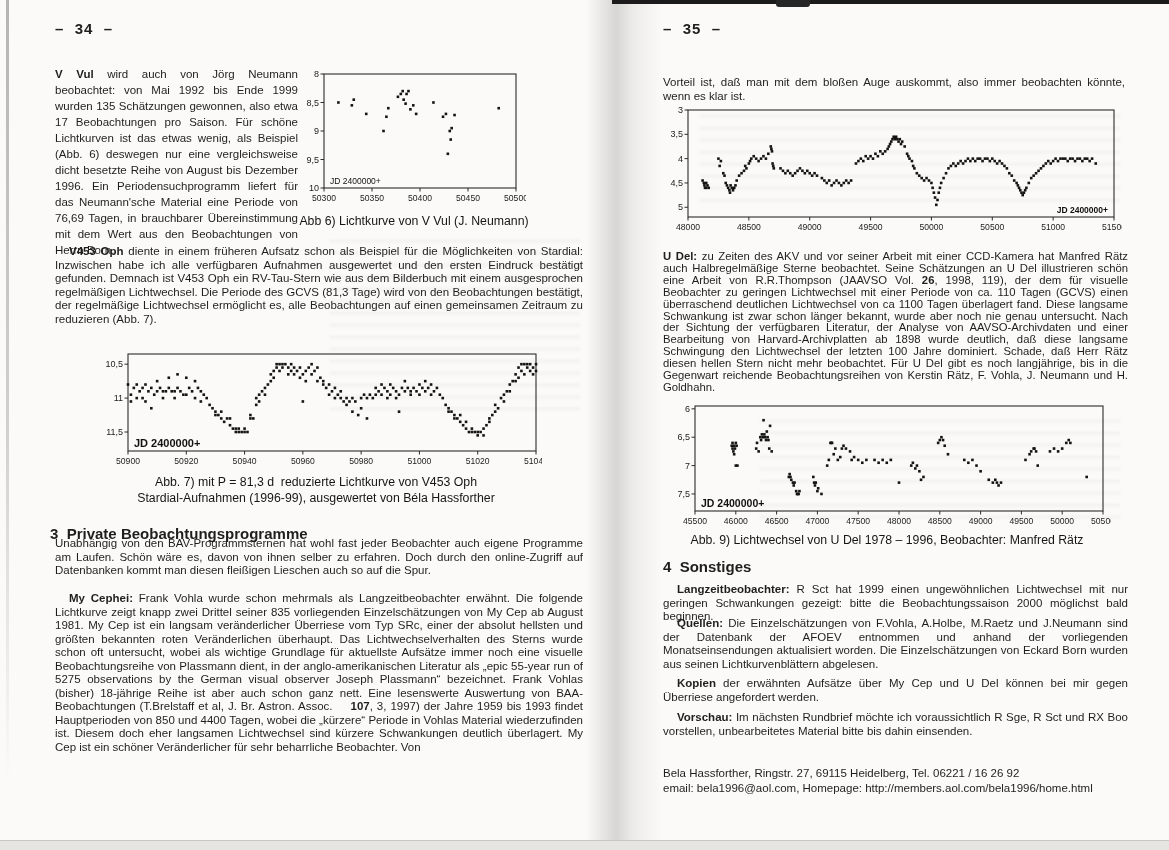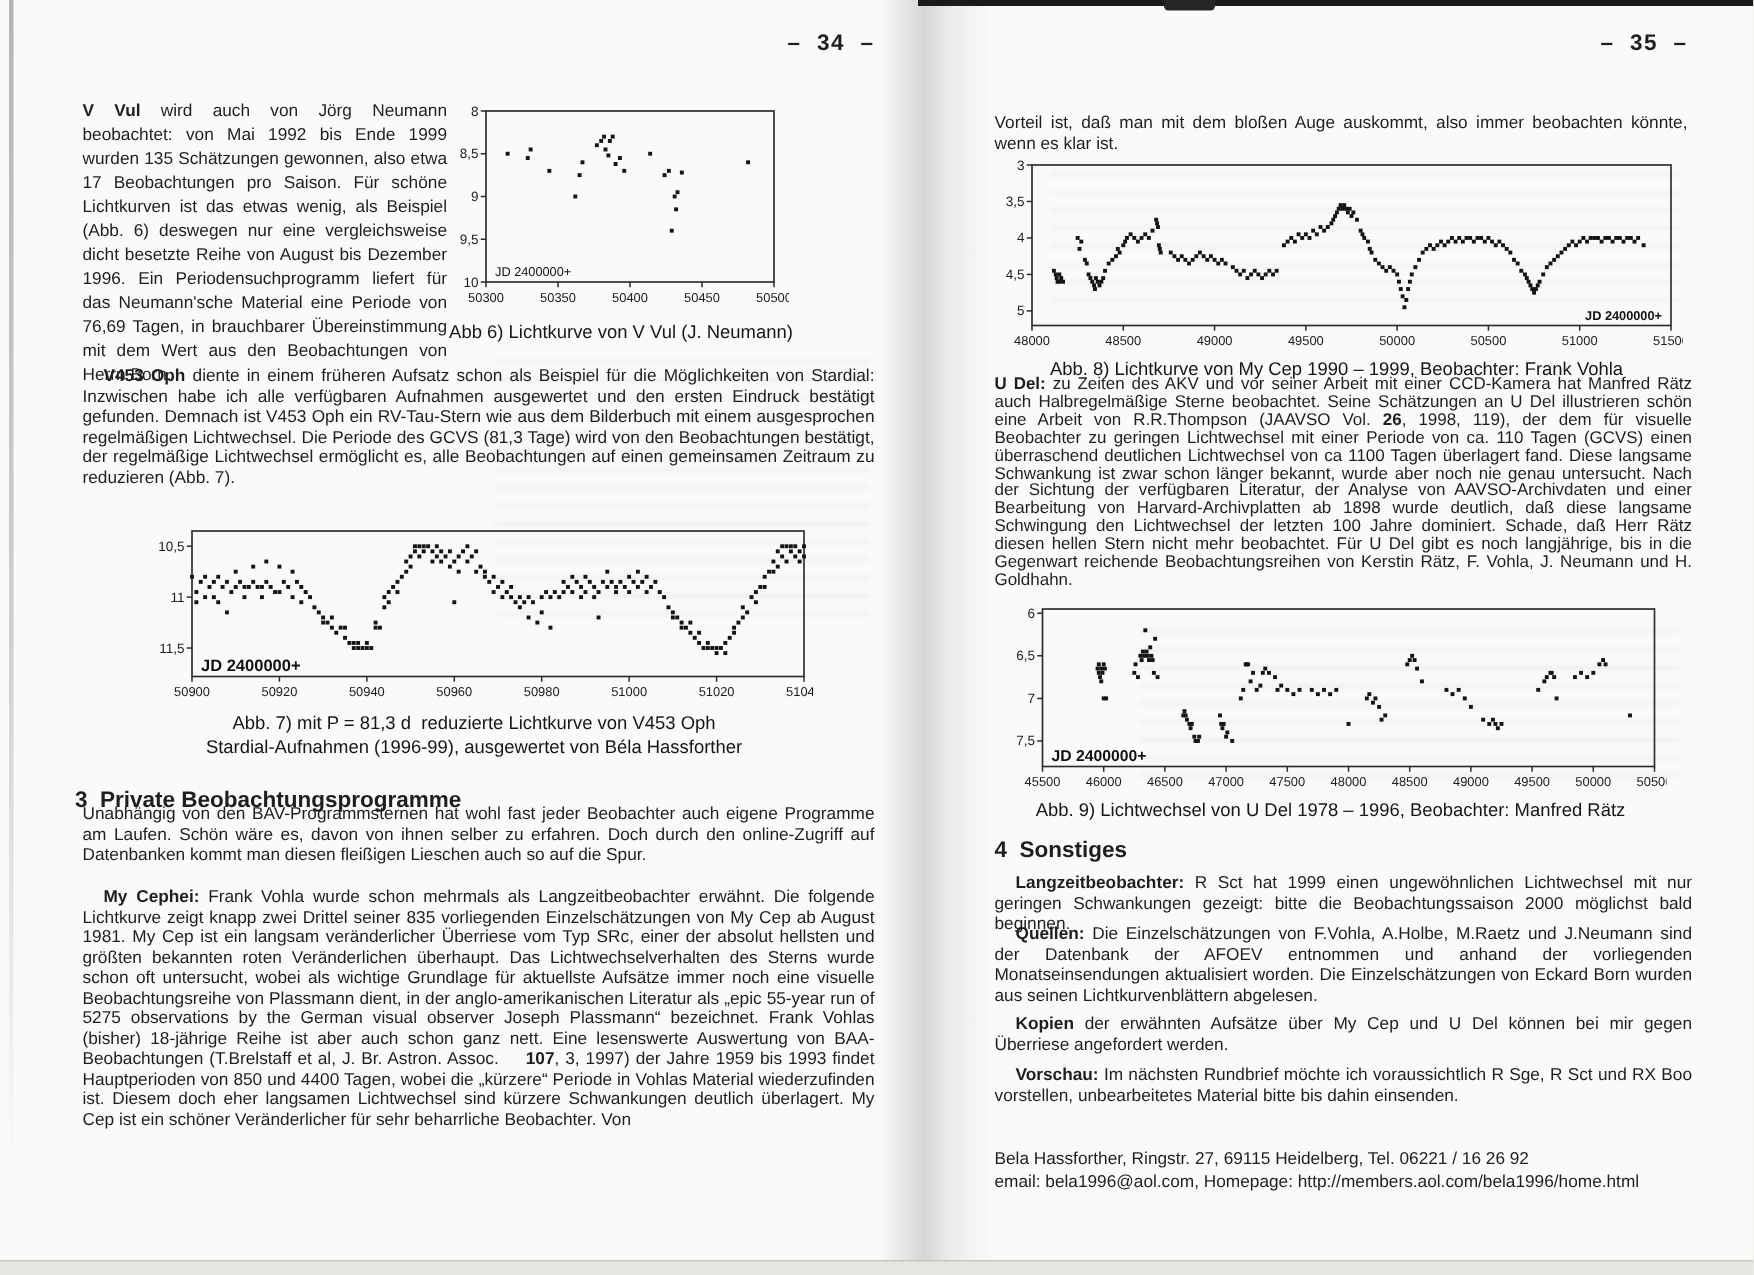--- a/index.html
+++ b/index.html
@@ -14,21 +14,21 @@
     background:linear-gradient(180deg,#8f8f8f 0%,#b9b9b9 55%,rgba(185,185,185,0) 100%);opacity:.65;}
   .strip-top-right{position:absolute;left:612px;top:0;height:4px;right:0;background:#1b1b1b;}
   .nub-top{position:absolute;left:776px;top:0;width:34px;height:7px;background:#262626;border-radius:0 0 3px 3px;}
   .strip-bottom{position:absolute;left:0;bottom:0;height:9px;width:100%;background:#e6e5e2;border-top:1px solid #c8c7c4;}
   .gutter{position:absolute;left:586px;top:0;width:76px;height:100%;
     background:linear-gradient(90deg,rgba(140,140,140,0) 0%,rgba(130,130,130,.30) 40%,rgba(160,160,160,.16) 62%,rgba(160,160,160,0) 100%);}
   .bleed{position:absolute;opacity:.10;filter:blur(1.4px);
     background:repeating-linear-gradient(180deg,#777 0px,#999 2px,transparent 3px,transparent 12px);}
   
   .abs{position:absolute;}
-  .page-header{font-weight:bold;font-size:15px;text-align:right;white-space:pre-wrap;letter-spacing:1px;}
+  .page-header{font-weight:bold;font-size:15px;text-align:left;white-space:pre-wrap;letter-spacing:1px;}
   .para{font-size:11.5px;line-height:13.5px;text-align:justify;}
   .para b{font-weight:bold;padding-left:14px;}
   .para-tight{font-size:11.3px;line-height:11.9px;text-align:justify;}
   .col-narrow{font-size:11.5px;line-height:16px;text-align:justify;}
   .h2{font-weight:bold;font-size:15px;white-space:pre-wrap;}
   .caption{font-size:12.3px;text-align:center;white-space:pre-wrap;line-height:16px;color:#161616;}
   .contact{font-size:11.5px;line-height:15px;text-align:left;margin-top:21px;}
   .chartbox svg{display:block;}
 </style>
 </head>
@@ -582,21 +582,20 @@
             <rect x="418.62" y="51.336363636363636" width="2.6" height="2.6" fill="#141414"></rect>
             <rect x="421.0542857142857" y="53.76818181818181" width="2.6" height="2.6" fill="#141414"></rect>
             <rect x="423.4885714285714" y="51.336363636363636" width="2.6" height="2.6" fill="#141414"></rect>
             <rect x="425.92285714285714" y="51.336363636363636" width="2.6" height="2.6" fill="#141414"></rect>
             <rect x="428.35714285714283" y="53.76818181818181" width="2.6" height="2.6" fill="#141414"></rect>
             <rect x="430.7914285714286" y="51.336363636363636" width="2.6" height="2.6" fill="#141414"></rect>
             <rect x="434.4428571428571" y="56.19999999999998" width="2.6" height="2.6" fill="#141414"></rect>
             <text x="448" y="107" font-size="8.5" text-anchor="end" fill="#111" font-weight="bold" font-family="Liberation Sans, sans-serif">JD 2400000+</text>
           </svg>
         </div>
-      <figcaption class="caption" style="margin-top:4px;">Abb. 8) Lichtkurve von My Cep 1990 – 1999, Beobachter: Frank Vohla</figcaption>
     </figure>
 
     <p class="abs para-tight" style="left:663px;top:251px;width:465px;margin:0;"><b>U Del:</b><span> zu Zeiten des AKV und vor seiner Arbeit mit einer CCD-Kamera hat Manfred Rätz auch Halbregelmäßige Sterne beobachtet. Seine Schätzungen an U Del illustrieren schön eine Arbeit von R.R.Thompson (JAAVSO Vol. </span><b>26</b><span>, 1998, 119), der dem für visuelle Beobachter zu geringen Lichtwechsel mit einer Periode von ca. 110 Tagen (GCVS) einen überraschend deutlichen Lichtwechsel von ca 1100 Tagen überlagert fand. Diese langsame Schwankung ist zwar schon länger bekannt, wurde aber noch nie genau untersucht. Nach der Sichtung der verfügbaren Literatur, der Analyse von AAVSO-Archivdaten und einer Bearbeitung von Harvard-Archivplatten ab 1898 wurde deutlich, daß diese langsame Schwingung den Lichtwechsel der letzten 100 Jahre dominiert. Schade, daß Herr Rätz diesen hellen Stern nicht mehr beobachtet. Für U Del gibt es noch langjährige, bis in die Gegenwart reichende Beobachtungsreihen von Kerstin Rätz, F. Vohla, J. Neumann und H. Goldhahn.</span></p>
 
     <figure class="abs" style="left:663px;top:402px;width:448px;margin:0;">
       <div class="chartbox">
           <svg width="448" height="126" xmlns="http://www.w3.org/2000/svg">
             <rect x="32" y="4" width="408" height="105" fill="none" stroke="#2b2b2b" stroke-width="1.1"></rect>
             <line x1="28.5" y1="6.837837837837828" x2="32" y2="6.837837837837828" stroke="#2b2b2b" stroke-width="1"></line>
             <text x="27" y="9.837837837837828" font-size="9" text-anchor="end" fill="#1c1c1c" font-family="Liberation Sans, sans-serif">6</text>

